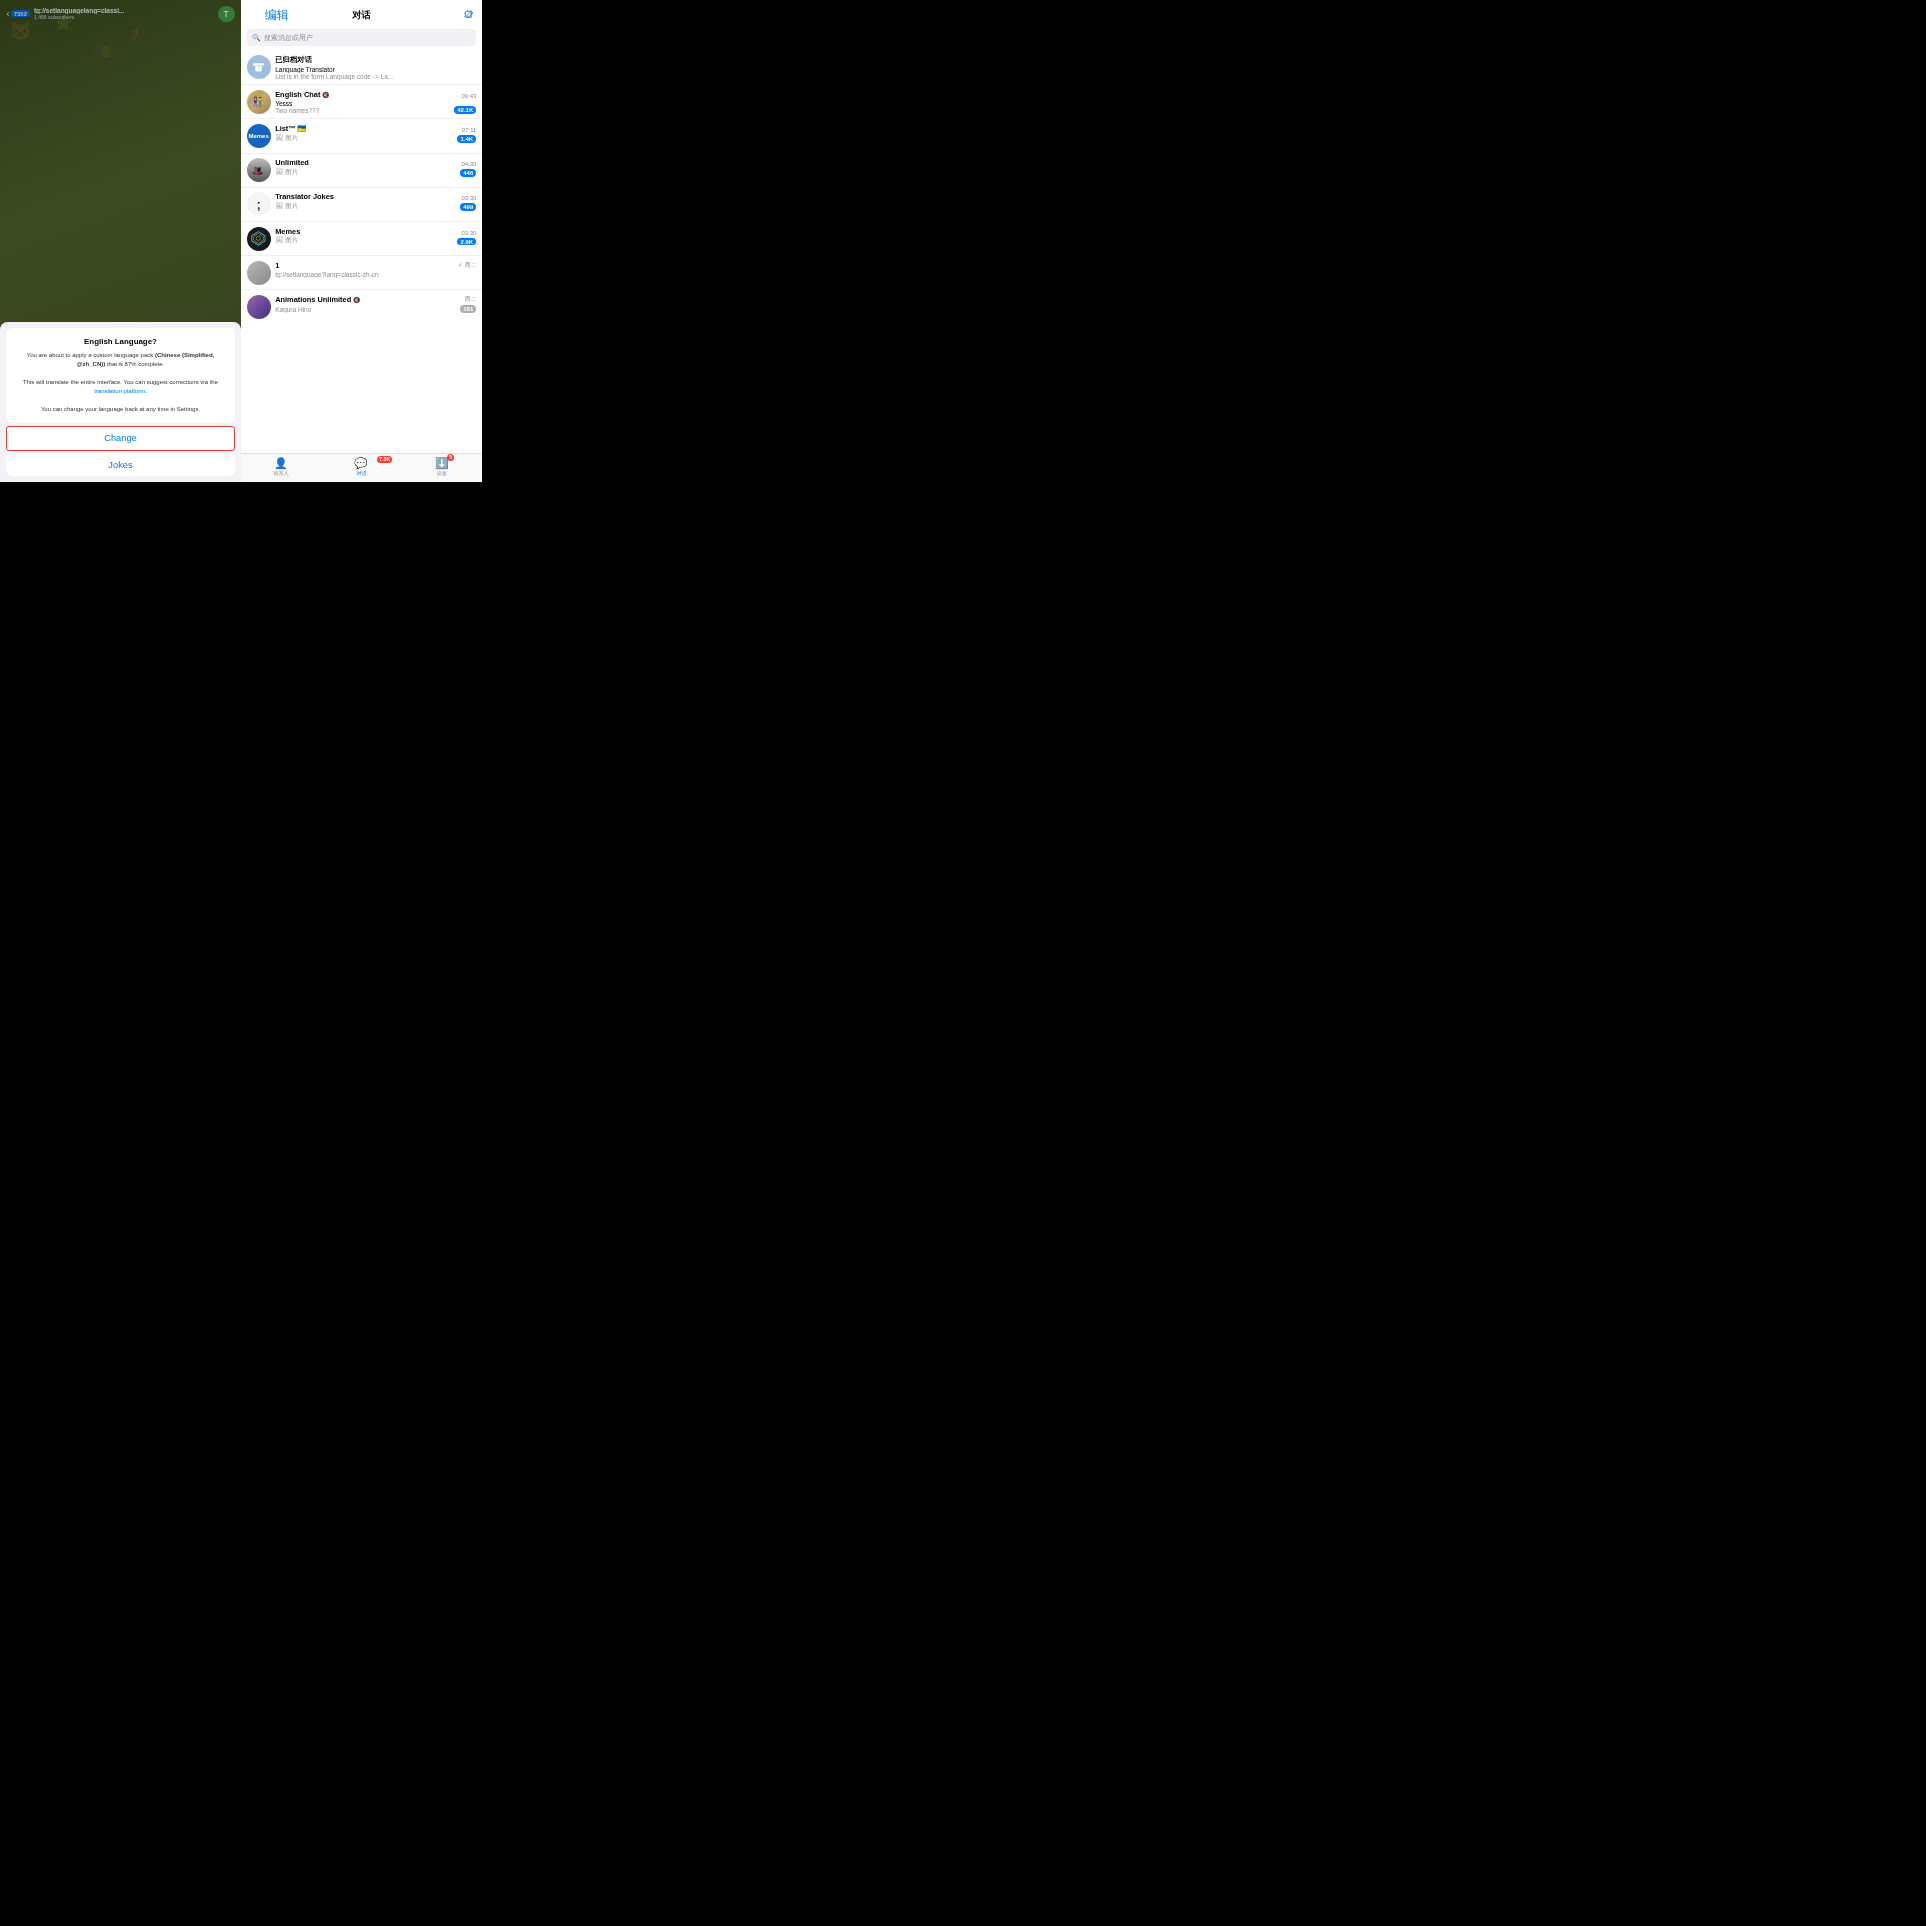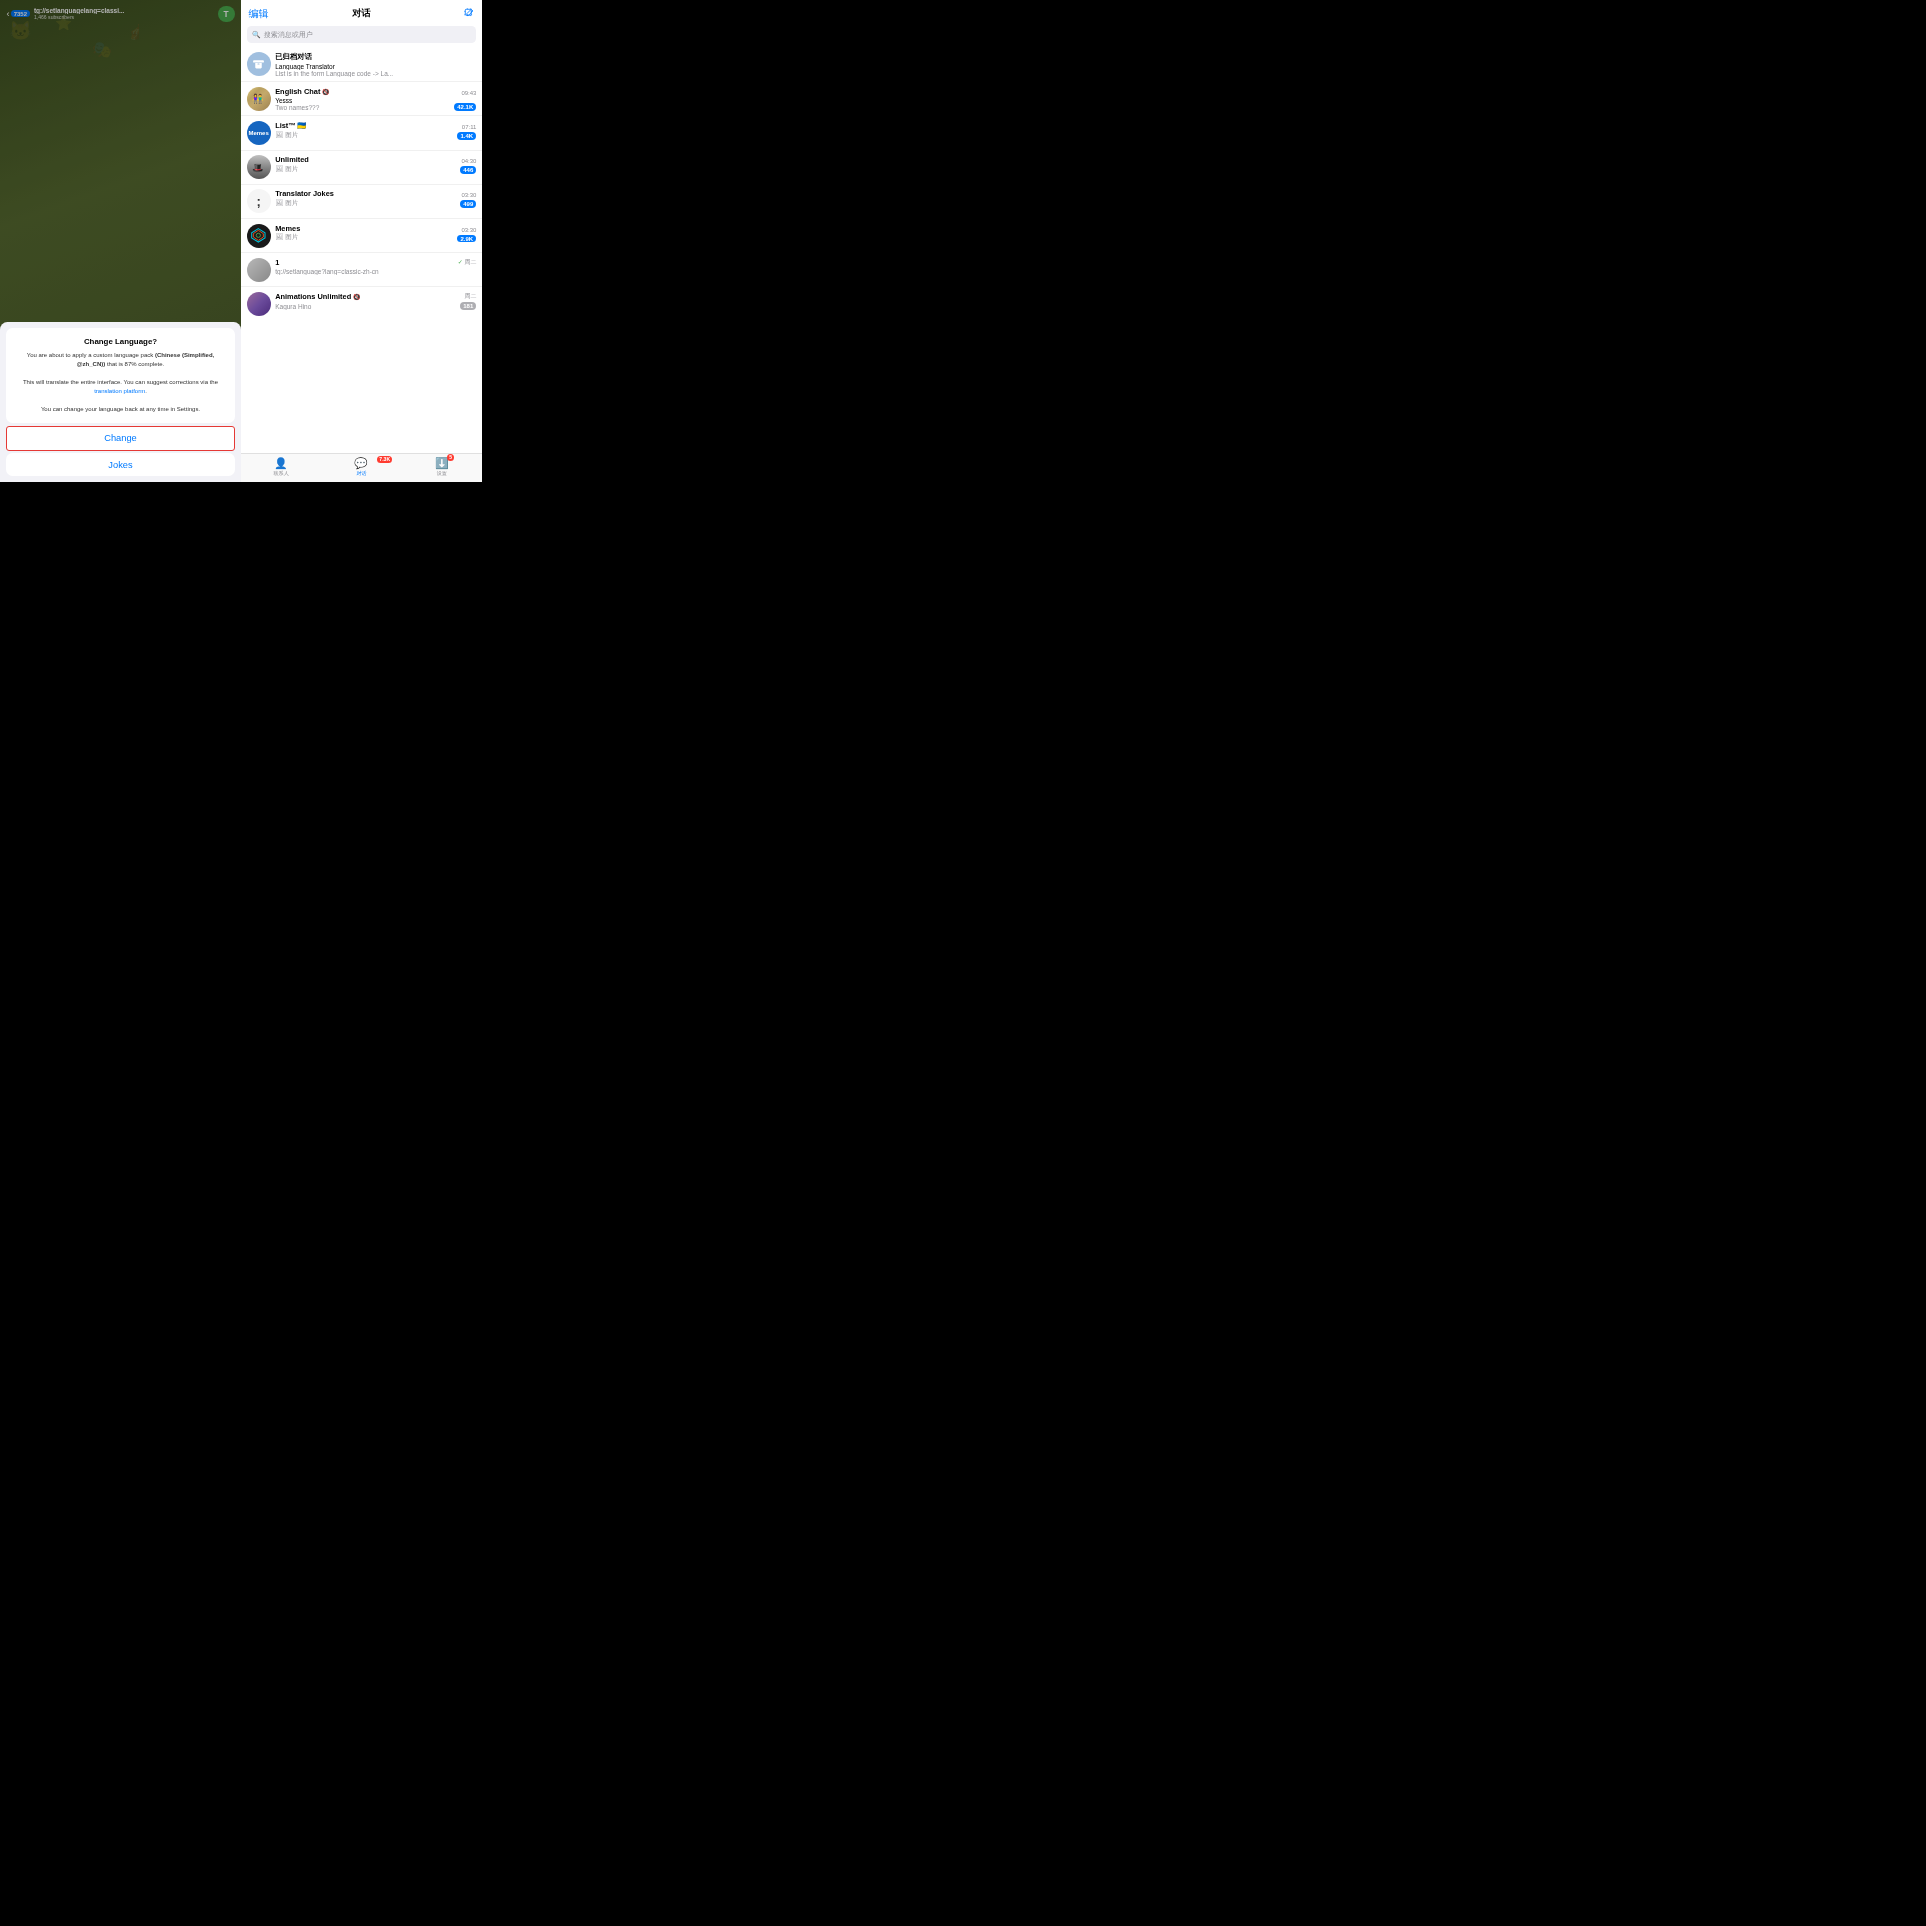--- a/index.html
+++ b/index.html
@@ -173,22 +173,23 @@
       flex-direction: column;
     }
     .right-header {
       display: flex;
       align-items: center;
       padding: 6.5px 7.4px 3.7px;
       gap: 0;
     }
     .right-header-edit {
       color: #007AFF;
-      font-size: 10px;
-      flex: 1;
+      font-size: 12px;
+      flex: 1;
+      text-align: center;
     }
     .right-header-title {
       font-size: 9.3px;
       font-weight: 700;
       flex: 2;
       text-align: center;
       color: #000;
     }
     .right-header-compose {
       flex: 1;
@@ -461,21 +462,21 @@
     <div class="channel-title-wrap">
       <div class="channel-title">tg://setlanguagelang=classi...</div>
       <div class="channel-subtitle">1,466 subscribers</div>
     </div>
     <div class="avatar-t">T</div>
   </div>
 
   <div class="modal-overlay">
     <div class="modal-container">
       <div class="modal-card">
-        <div class="modal-title">Change Language?</div>
+        <div class="modal-title">English Language?</div>
         <div class="modal-body">
           <span>You are about to apply a custom language pack </span><span class="highlight">(Chinese (Simplified, @zh_CN))</span><span> that is 87% complete.</span>
           <br><br>
           <span>This will translate the entire interface. You can suggest corrections via the </span><span class="link">translation platform</span><span>.</span>
           <br><br>
           <span>You can change your language back at any time in Settings.</span>
         </div>
       </div>
 
       <div class="modal-btn-change-wrap">

